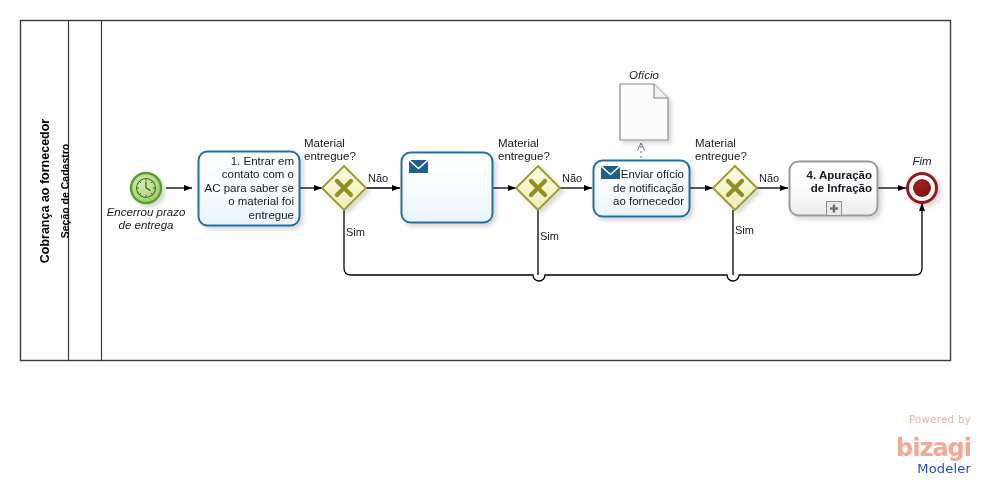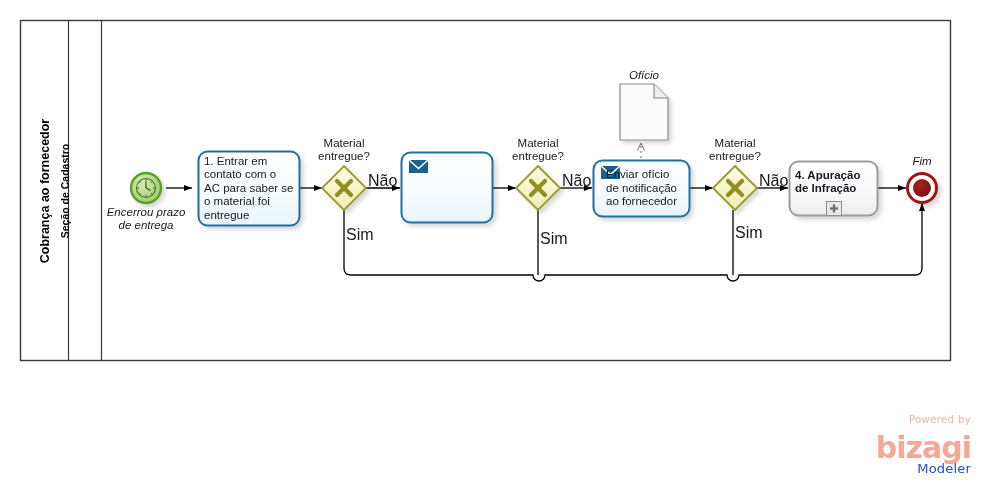--- a/index.html
+++ b/index.html
@@ -24,44 +24,44 @@
     width: 983px;
     height: 483px;
   }
   .lbl {
     position: absolute;
     font-family: "Liberation Sans", sans-serif;
     color: #16191f;
     white-space: nowrap;
   }
   .flow-label {
-    font-size: 16px;
+    font-size: 11px;
     color: #16191f;
   }
   .gw-label {
     font-size: 11.5px;
     color: #16191f;
-    text-align: center;
+    text-align: left;
     line-height: 13px;
     white-space: normal;
   }
   .ev-label {
     font-size: 11.5px;
     color: #16191f;
     text-align: center;
     line-height: 13px;
     white-space: normal;
     font-style: italic;
   }
   .task-text {
     position: absolute;
     display: flex;
     align-items: center;
     justify-content: center;
-    text-align: left;
+    text-align: right;
     font-size: 11.5px;
     line-height: 13.5px;
     color: #16191f;
     padding: 2px 5px;
     box-sizing: border-box;
     pointer-events: none;
   }
   .pool-title, .lane-title {
     position: absolute;
     font-weight: bold;
@@ -85,21 +85,21 @@
     user-select: none;
   }
   .bz-powered {
     font-size: 10px;
     color: #f3b1a4;
     letter-spacing: .4px;
     margin-bottom: 9px;
     font-family: "DejaVu Sans", sans-serif;
   }
   .bz-name {
-    font-size: 30px;
+    font-size: 24px;
     font-weight: bold;
     color: #f4a896;
     letter-spacing: -1px;
     line-height: 28px;
     font-family: "DejaVu Sans", sans-serif;
   }
   .bz-sub {
     font-size: 13px;
     color: #1d4ed8;
     letter-spacing: .2px;

